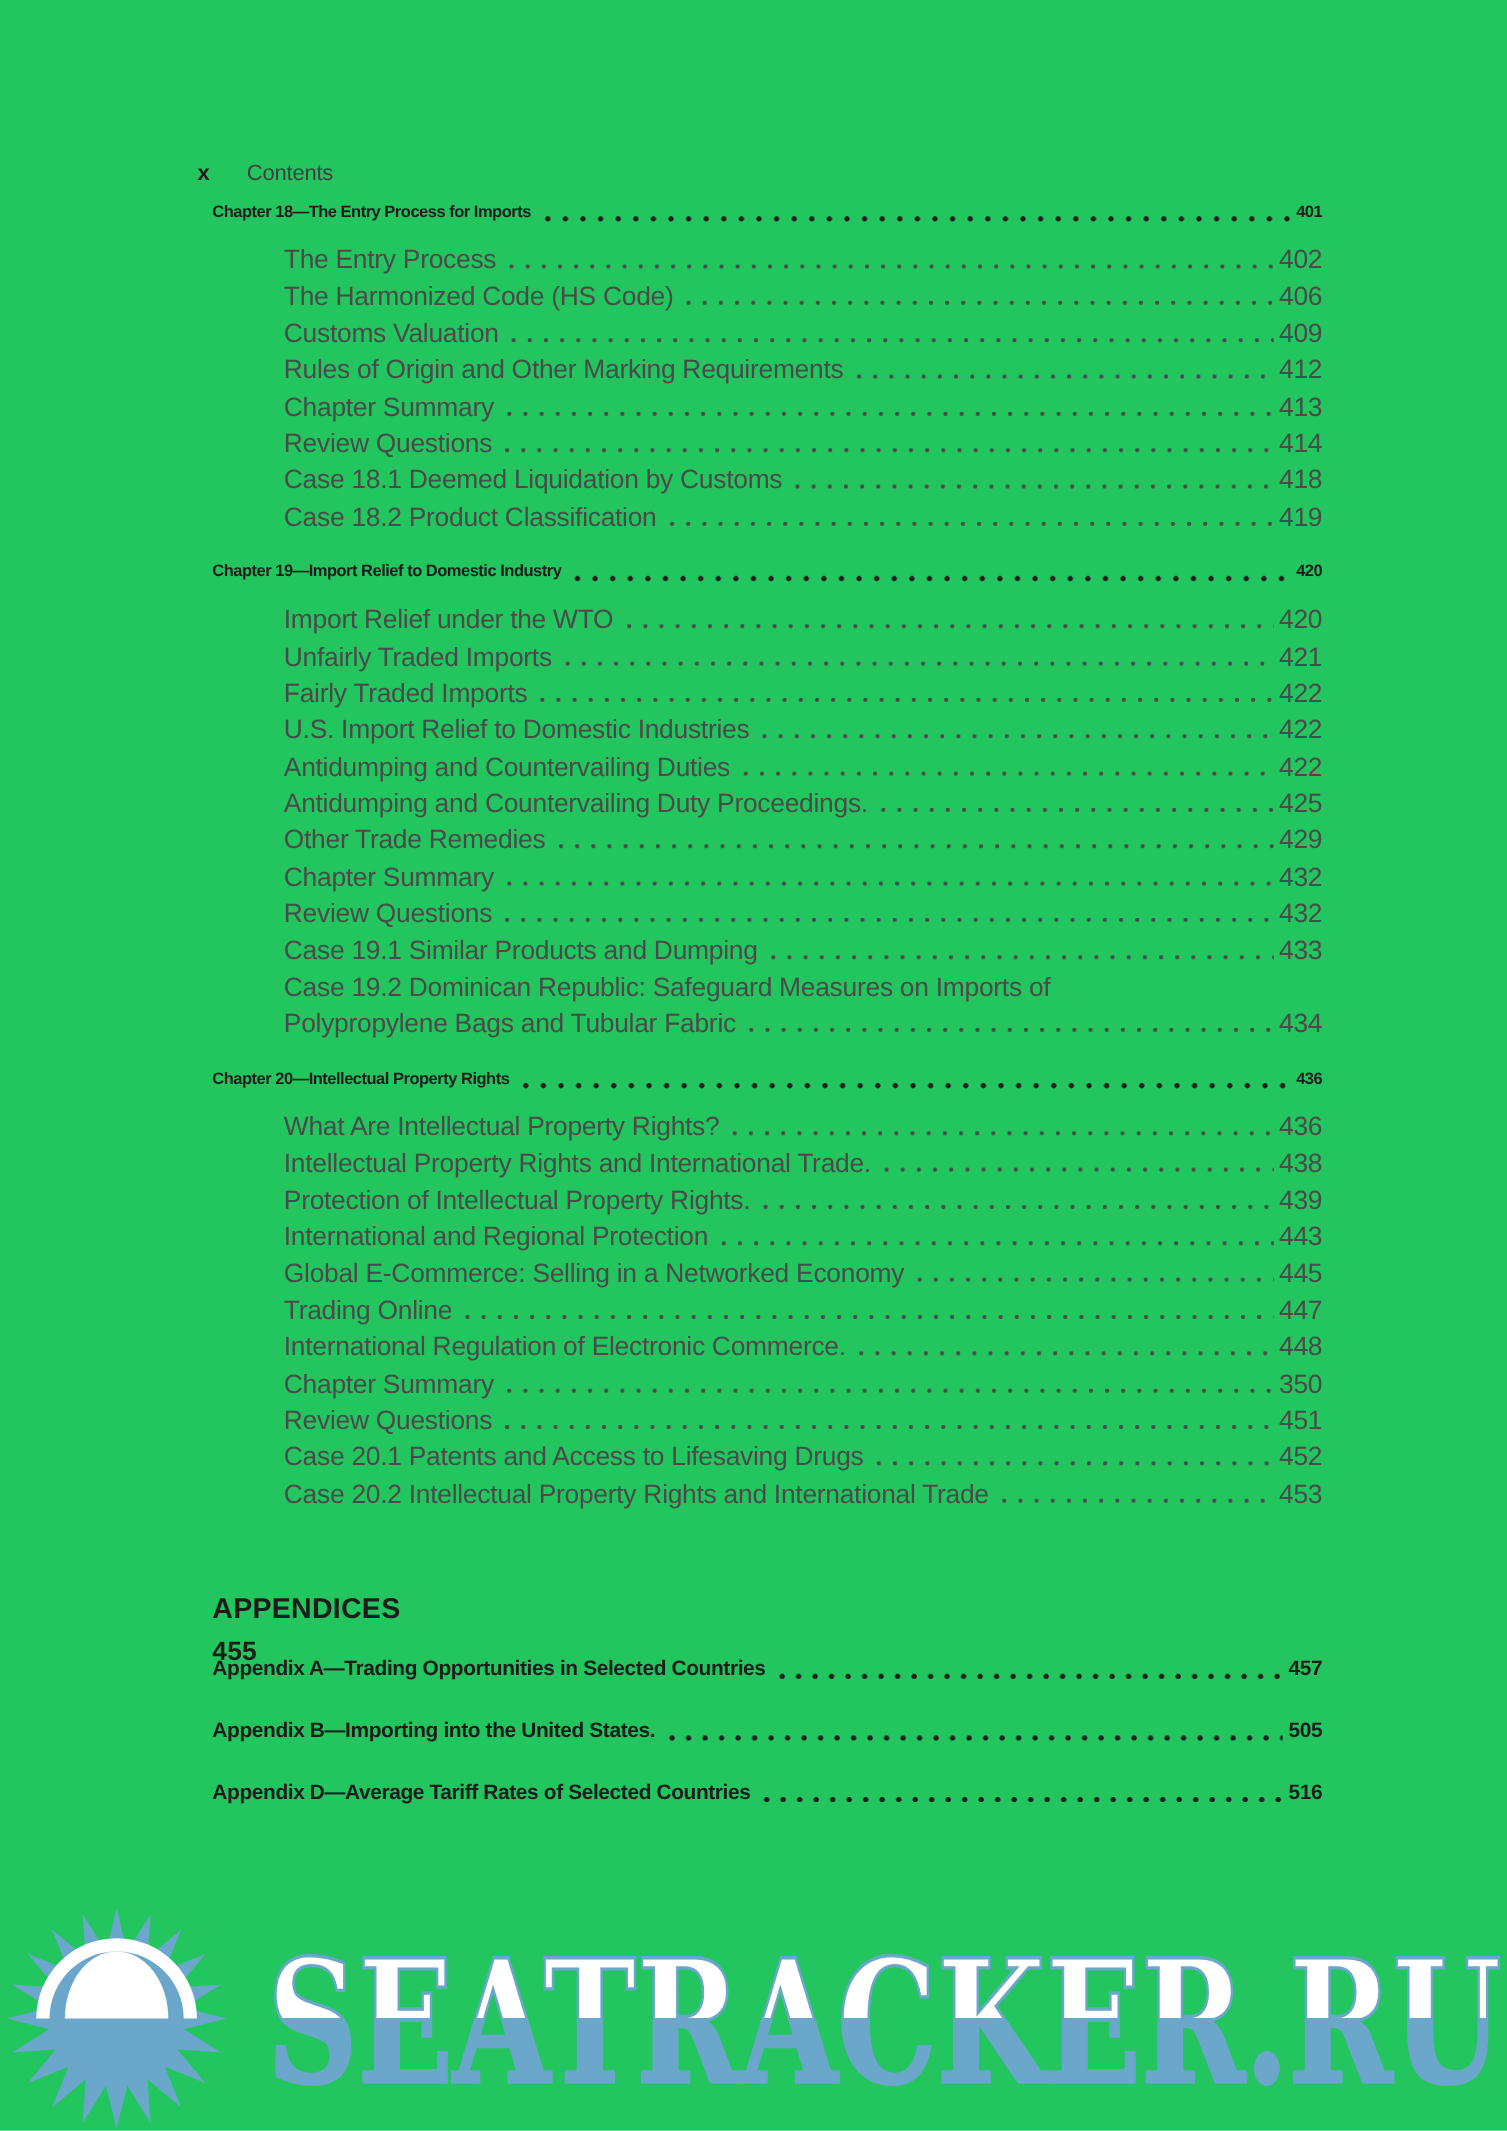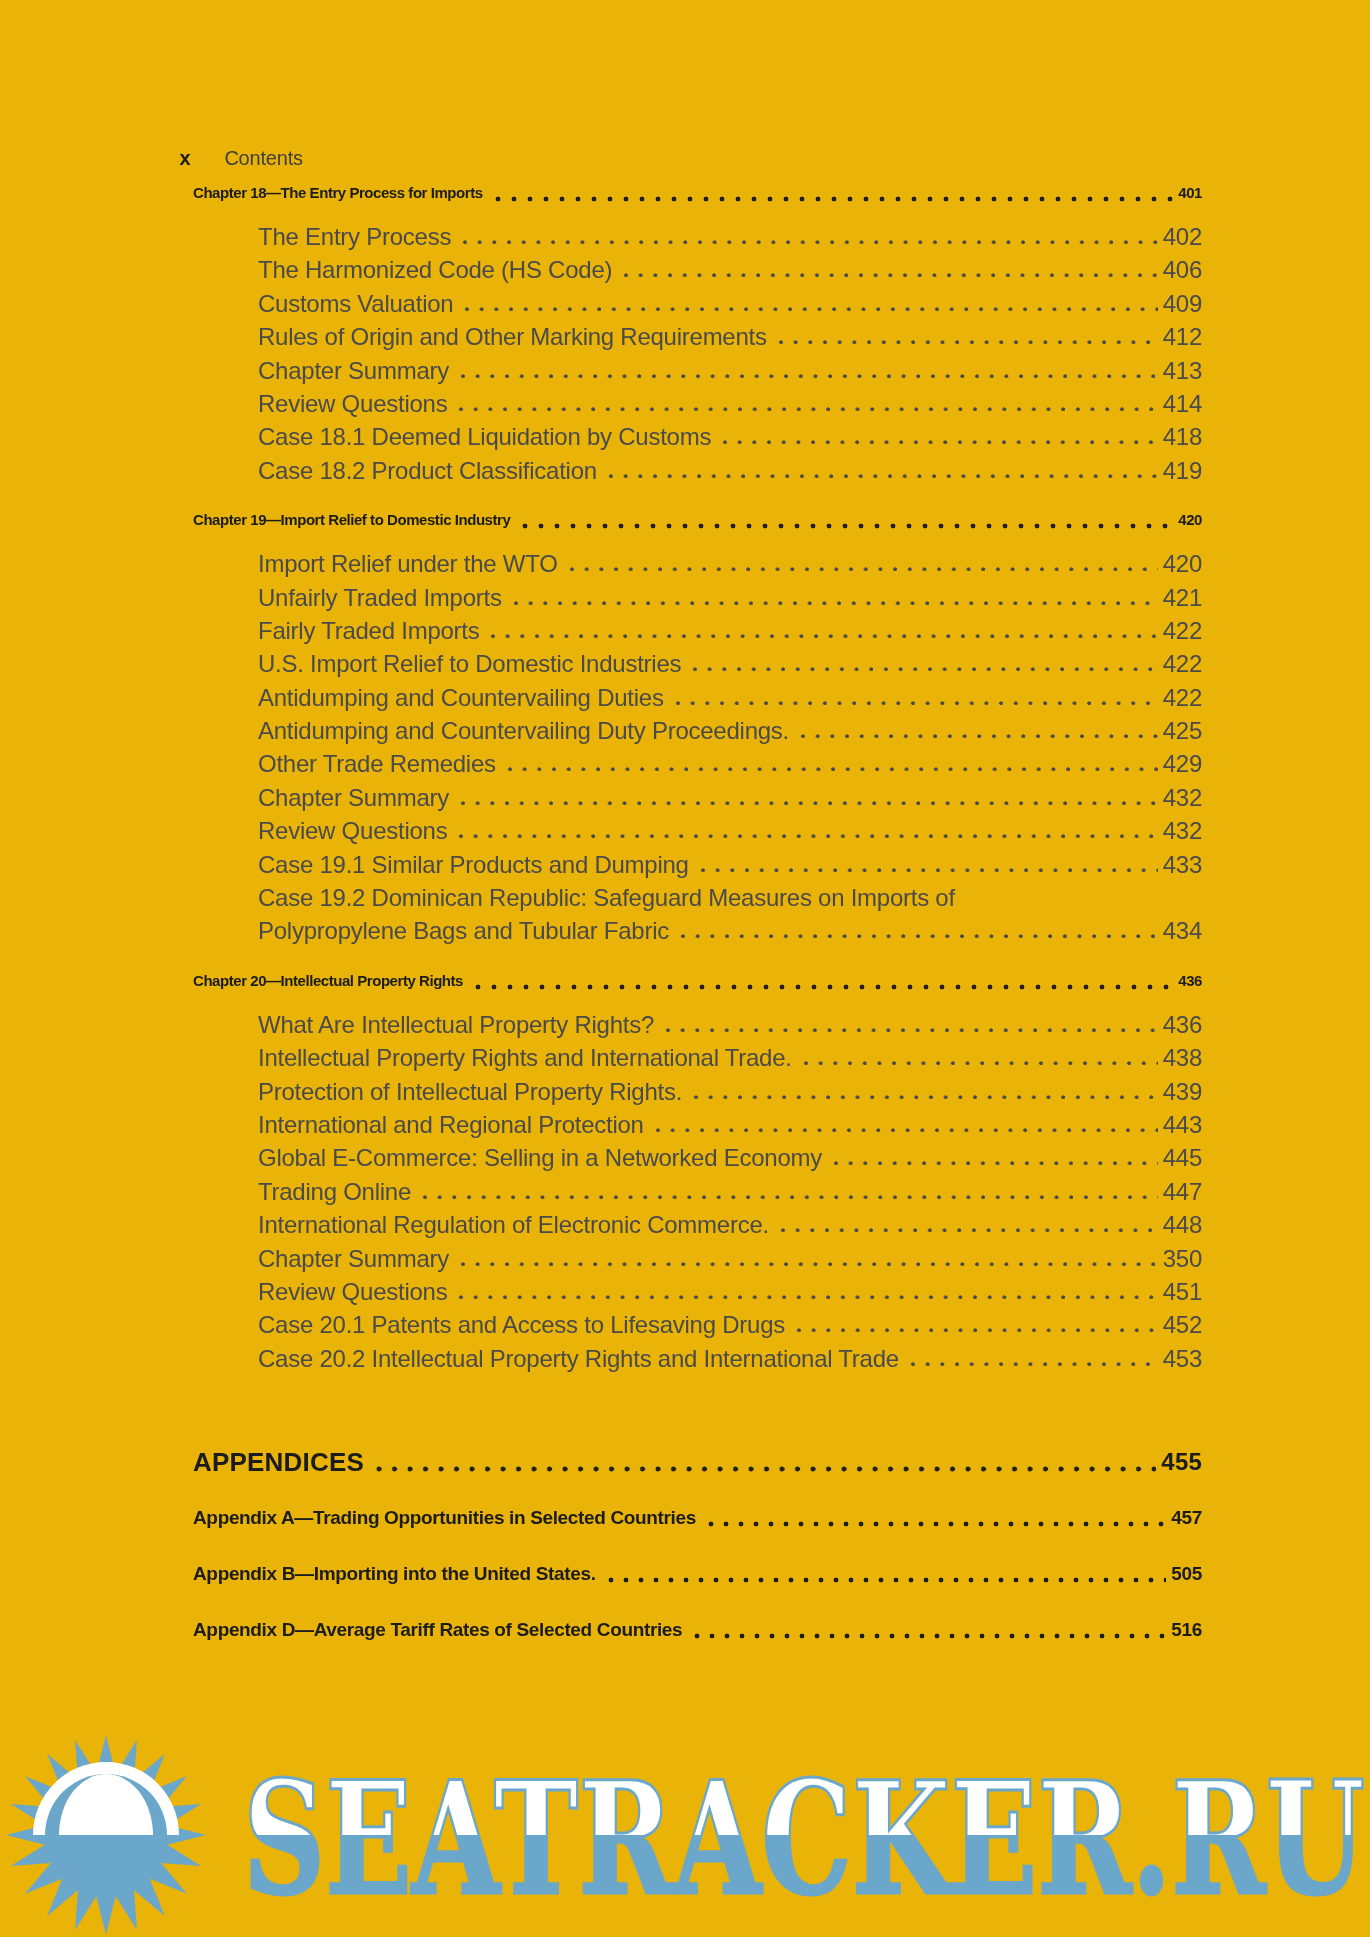--- a/index.html
+++ b/index.html
@@ -2,21 +2,21 @@
 <html style="--wm: #6aa7ca; --head: #1c1c1c; --body: #4a4a4a;"><head>
 <meta charset="utf-8">
 <style>
   html,body{margin:0;padding:0;}
   body{
     width:1370px;height:1937px;background:#ffffff;
     font-family:"Liberation Sans", sans-serif;
     -webkit-font-smoothing:antialiased;
   }
   .page{
-    position:relative;width:1370px;height:1937px;background:#eab308;overflow:hidden;
+    position:relative;width:1370px;height:1937px;background:#22c55e;overflow:hidden;
   }
   
   .page-header{
     position:absolute;top:124px;left:158px;font-size:20px;color:var(--body,#4a4a4a);
     letter-spacing:-0.2px;white-space:pre;
   }
   .page-header .folio{font-weight:bold;color:var(--head,#1c1c1c);}
   .page-header .running-title{margin-left:34px;color:#3f3f3f;}
 
   
@@ -43,20 +43,21 @@
     height:33.4px;line-height:33.4px;font-size:24px;color:var(--body,#4a4a4a);
   }
   .row.entry .leader{
     background-image:radial-gradient(circle at 7px 22.5px, #4a4a4a 1.6px, rgba(74,74,74,0) 2.2px);
     background-size:14.7px 33.4px;
   }
 
   .row.part{
     height:40px;line-height:40px;font-size:26px;color:var(--head,#1c1c1c);
     margin-top:67px;
+    flex-direction:column;
   }
   .row.part .t,.row.part .p{font-weight:bold;letter-spacing:0.2px;}
   .row.part .p{font-size:24px;}
   .row.part .leader{
     background-image:radial-gradient(circle at 8px 27px, #1f1f1f 2.2px, rgba(31,31,31,0) 2.8px);
     background-size:15.5px 40px;
   }
 
   .row.appendix{
     height:40px;line-height:40px;font-size:19px;color:var(--head,#1c1c1c);

